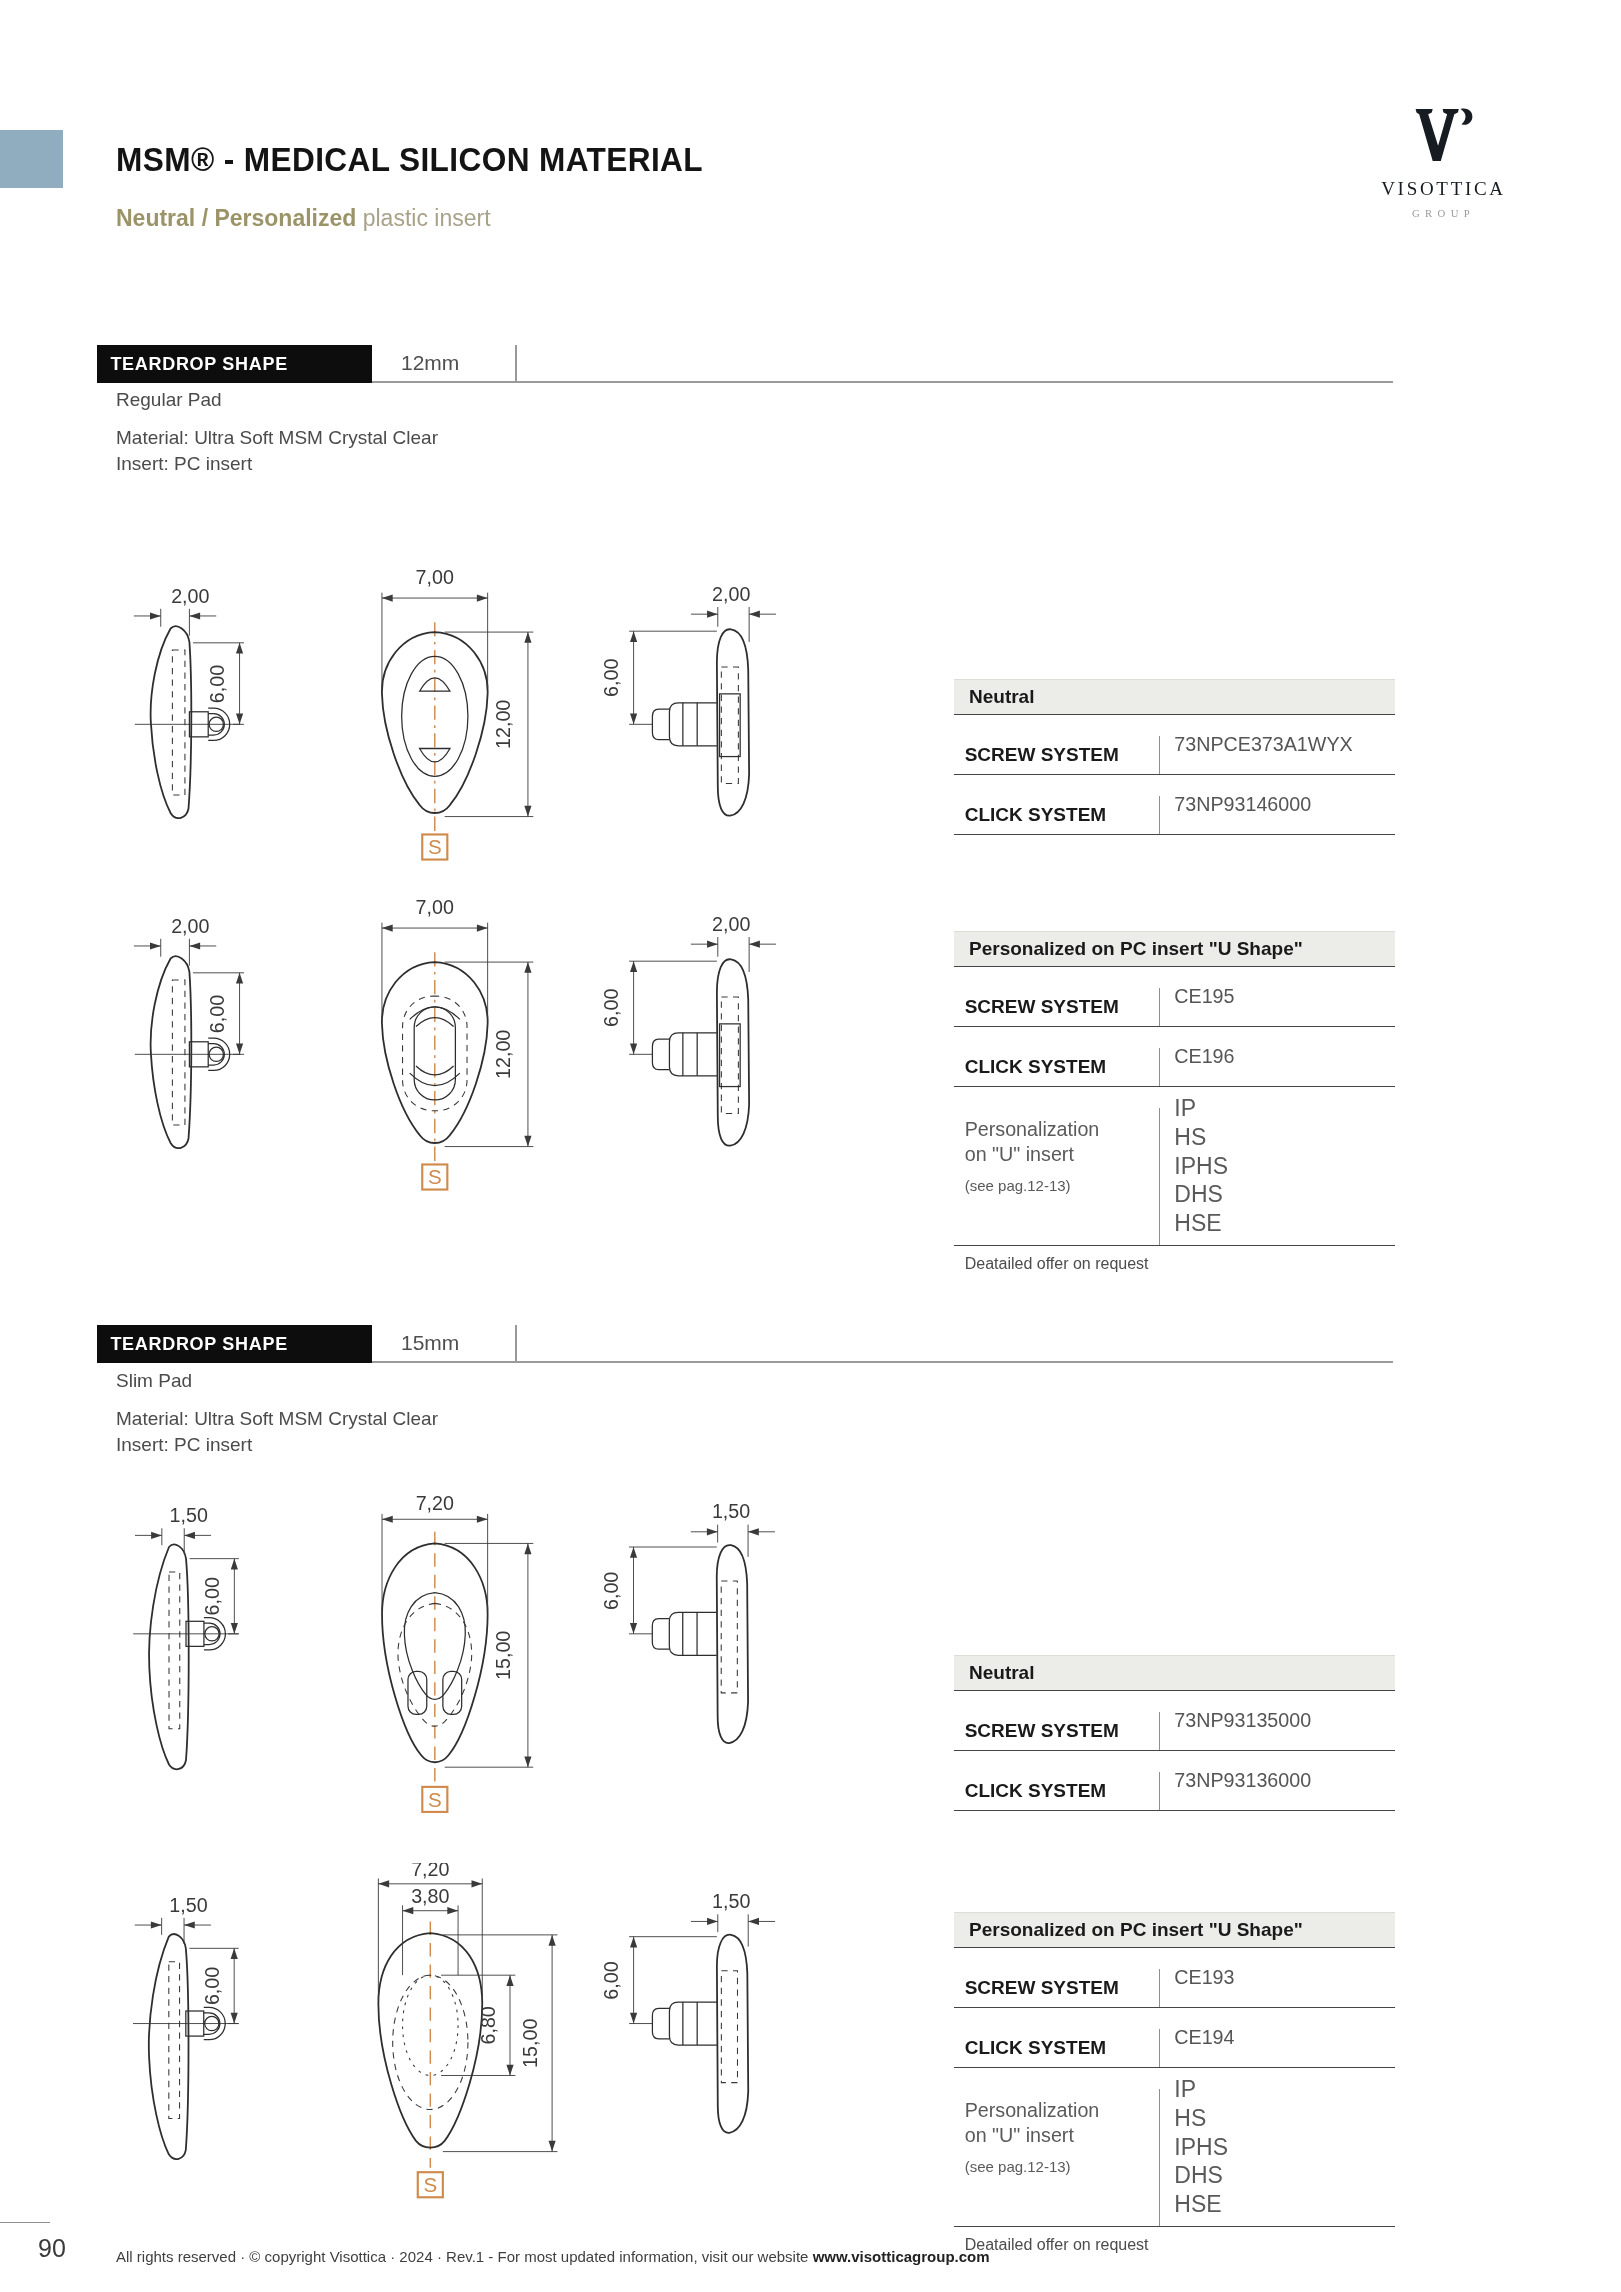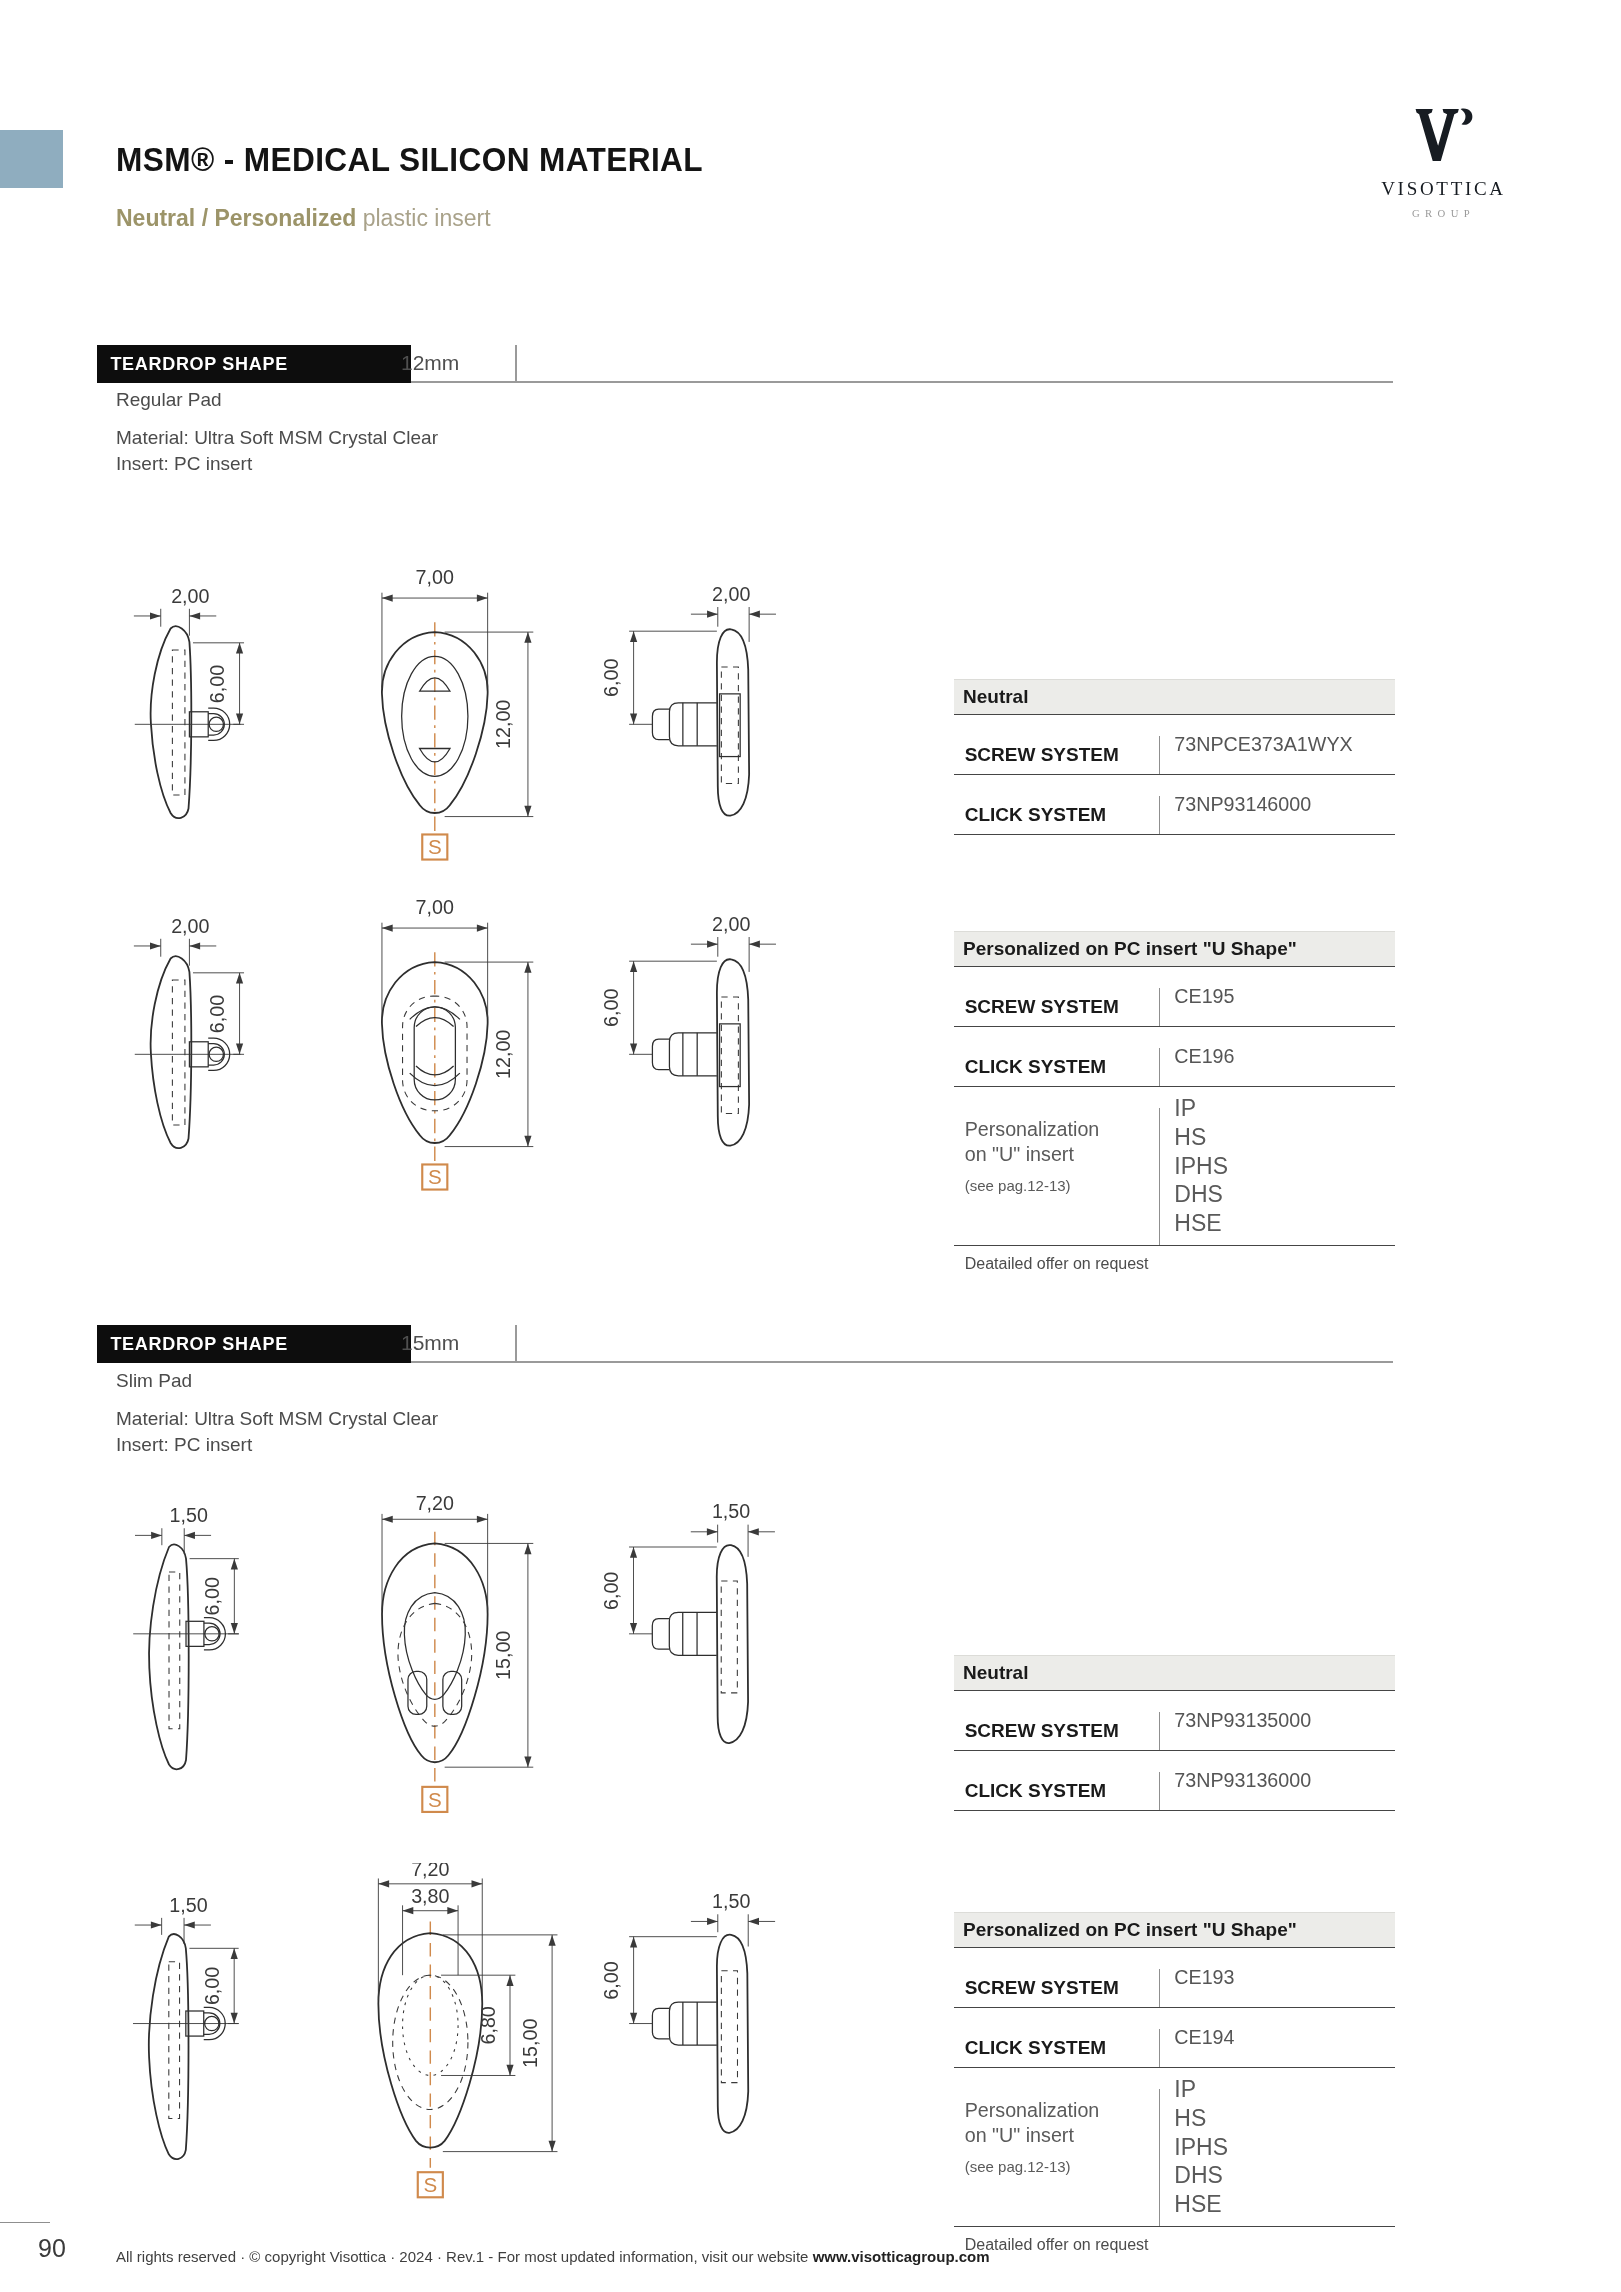--- a/index.html
+++ b/index.html
@@ -15,34 +15,34 @@
   }
   .page-subtitle { position:absolute; left:116px; top:197px; font-size:23px; white-space:nowrap;margin-top:8px; }
   .sub-bold { color:#9C9469; font-weight:bold; }
   .sub-light { color:#A9A28A; font-weight:normal; }
   .logo { position:absolute; left:1372px; top:107px; width:143px; text-align:center; }
   .logo-name { font-family:"Liberation Serif", serif; font-size:19px; letter-spacing:2.7px; color:#171c22; margin-top:12px; }
   .logo-group { font-family:Liberation Serif, serif; font-size:10.7px; letter-spacing:5.4px; color:#9a9a9a; margin-top:7px; }
   
   .bar { position:absolute; left:97px; width:1296px; height:38px; }
   .bar-black {
-    position:absolute; left:0; top:0; width:314px; height:38px; background:#0d0d0d; color:#fff;
+    position:absolute; left:0; top:0; width:275px; height:38px; background:#0d0d0d; color:#fff;
     display:flex; align-items:center; padding-left:13.4px; box-sizing:border-box;
     font-weight:bold; font-size:18px; letter-spacing:0.7px;
   }
   .bar-size { position:absolute; left:304px; top:6.3px; font-size:21px; color:#4f4f4f; }
   .bar-vline { position:absolute; left:418px; top:0; width:1.8px; height:38px; background:#9a9a9a; }
   .bar-hline { position:absolute; left:0; top:36px; width:1296px; height:1.8px; background:#9a9a9a; }
   
   .meta { position:absolute; left:116px; font-size:19px; color:#4b4b4b; line-height:26px; }
   .pad-type { margin-bottom:11.6px; }
   
   .ptable { position:absolute; left:954px; width:441px; }
   .t-head {
-    background:#ECECE9; height:36px; display:flex; align-items:center; padding-left:9px;
+    background:#ECECE9; height:36px; display:flex; align-items:center; padding-left:15px;
     box-sizing:border-box; font-weight:bold; font-size:19px; color:#1a1a1a;
     border-top:0.9px solid #dcdcd8; border-bottom:1.8px solid #454545;
   }
   .t-row { display:flex; border-bottom:1.8px solid #454545; }
   .t-label {
     width:206px; min-height:38px; display:flex; align-items:center; padding-left:10.7px;
     box-sizing:border-box; font-weight:bold; font-size:19px; color:#1a1a1a;
     border-right:0.9px solid #8f8f8f;
     margin-top:21px;
   }

